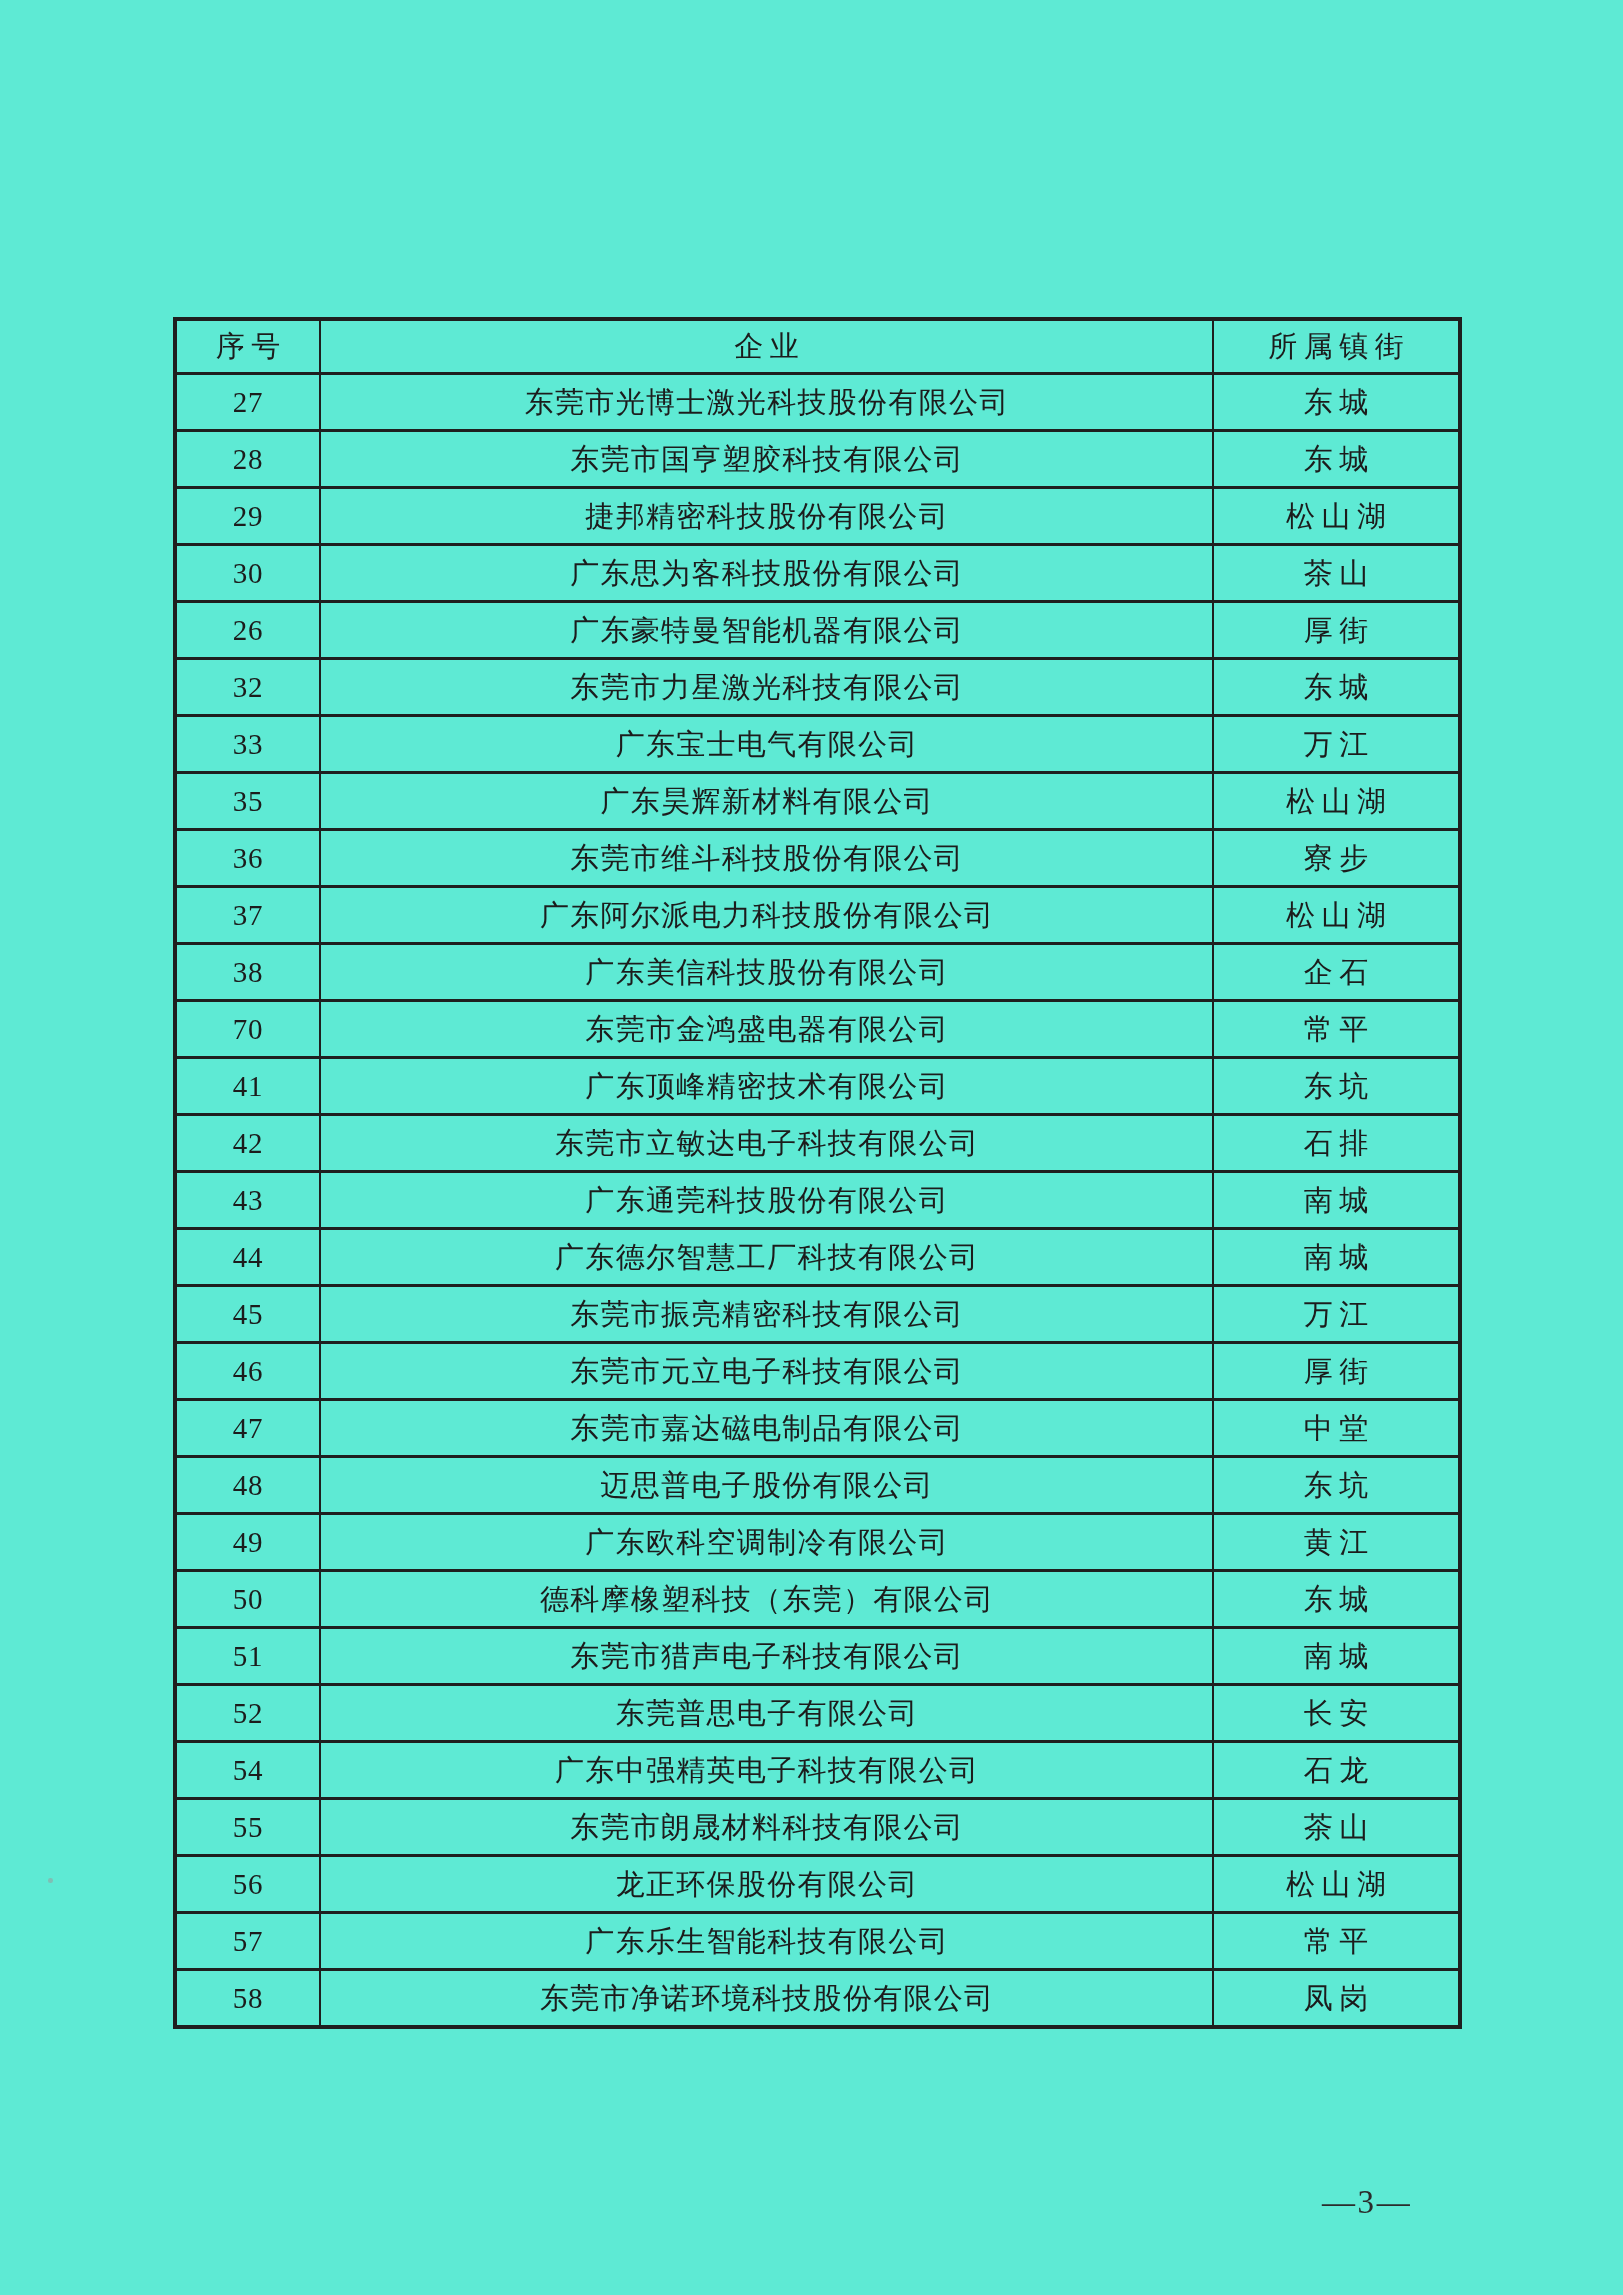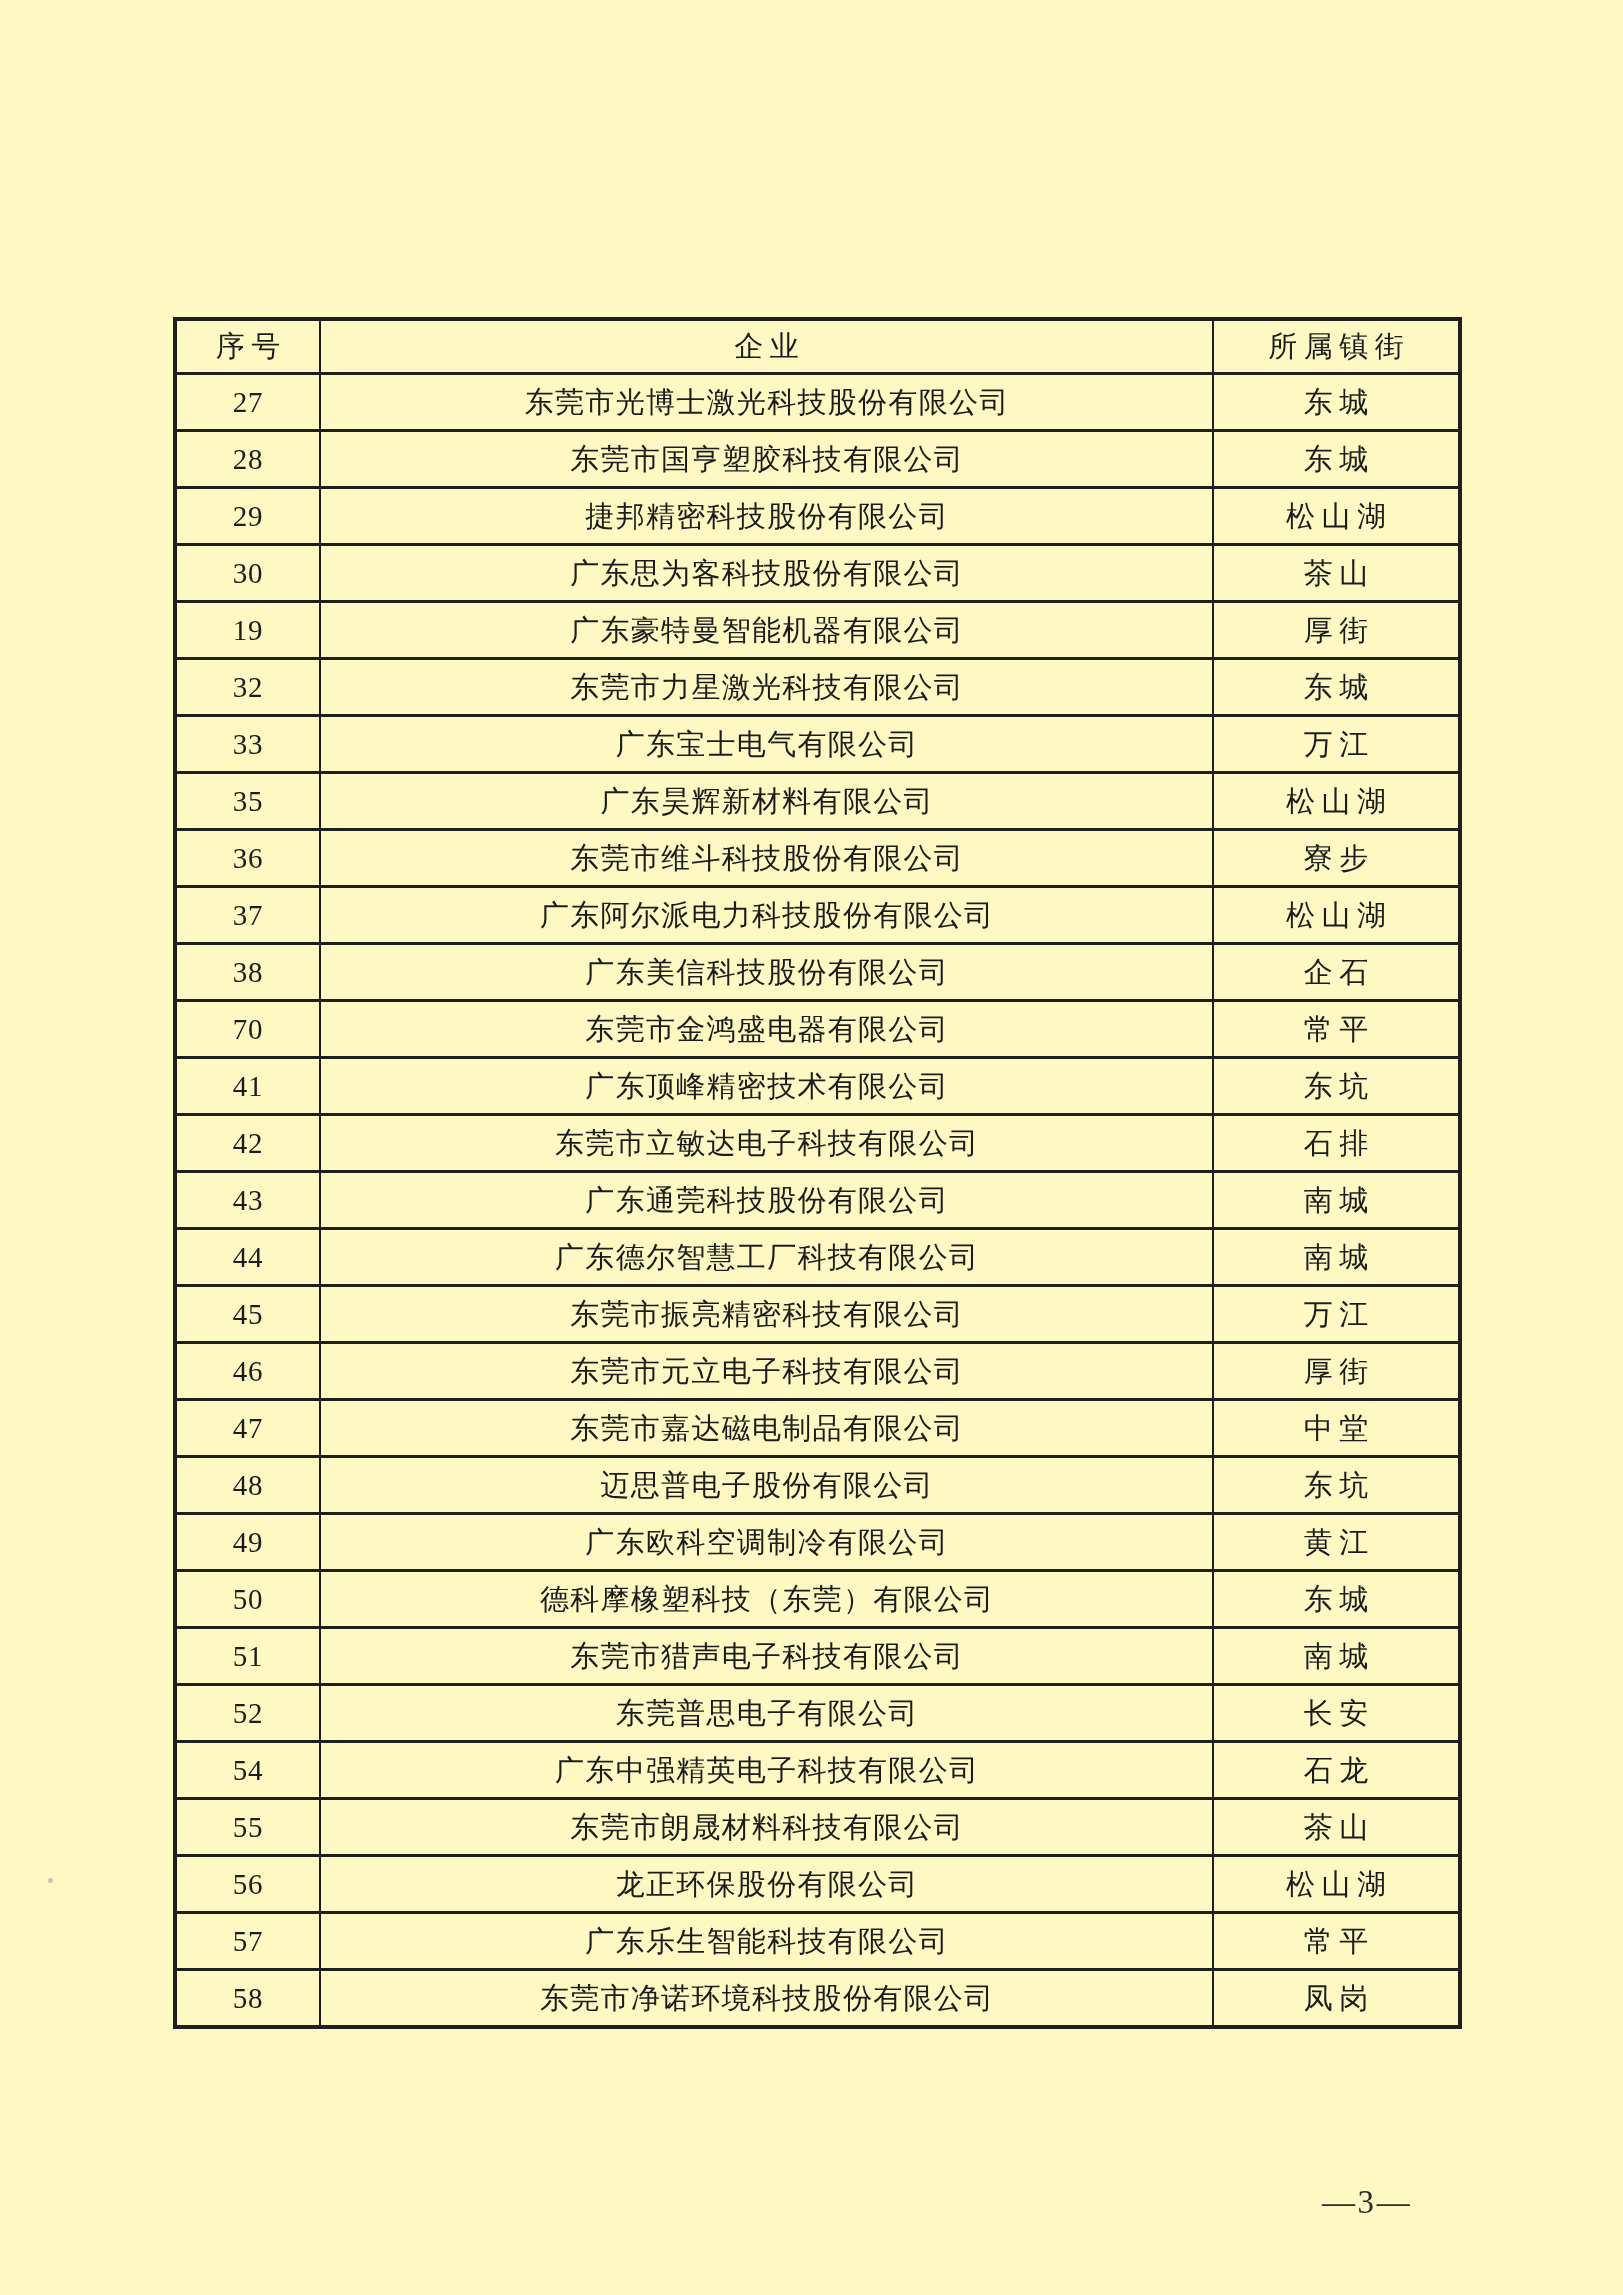--- a/index.html
+++ b/index.html
@@ -4,21 +4,21 @@
 <style>
   html, body {
     margin: 0;
     padding: 0;
     background: #ffffff;
   }
   .page {
     position: relative;
     width: 1623px;
     height: 2295px;
-    background: #fef9c3;
+    background: #5eead4;
     overflow: hidden;
     font-family: "Liberation Serif", "DejaVu Serif", serif;
     color: #1c1c1c;
   }
   table.doc-table {
     position: absolute;
     left: 173px;
     top: 317px;
     width: 1285px;
     border-collapse: collapse;
@@ -102,21 +102,21 @@
       <td class="num">29</td>
       <td class="comp">捷邦精密科技股份有限公司</td>
       <td class="town">松山湖</td>
     </tr>
         <tr>
       <td class="num">30</td>
       <td class="comp">广东思为客科技股份有限公司</td>
       <td class="town">茶山</td>
     </tr>
         <tr>
-      <td class="num">19</td>
+      <td class="num">26</td>
       <td class="comp">广东豪特曼智能机器有限公司</td>
       <td class="town">厚街</td>
     </tr>
         <tr>
       <td class="num">32</td>
       <td class="comp">东莞市力星激光科技有限公司</td>
       <td class="town">东城</td>
     </tr>
         <tr>
       <td class="num">33</td>

